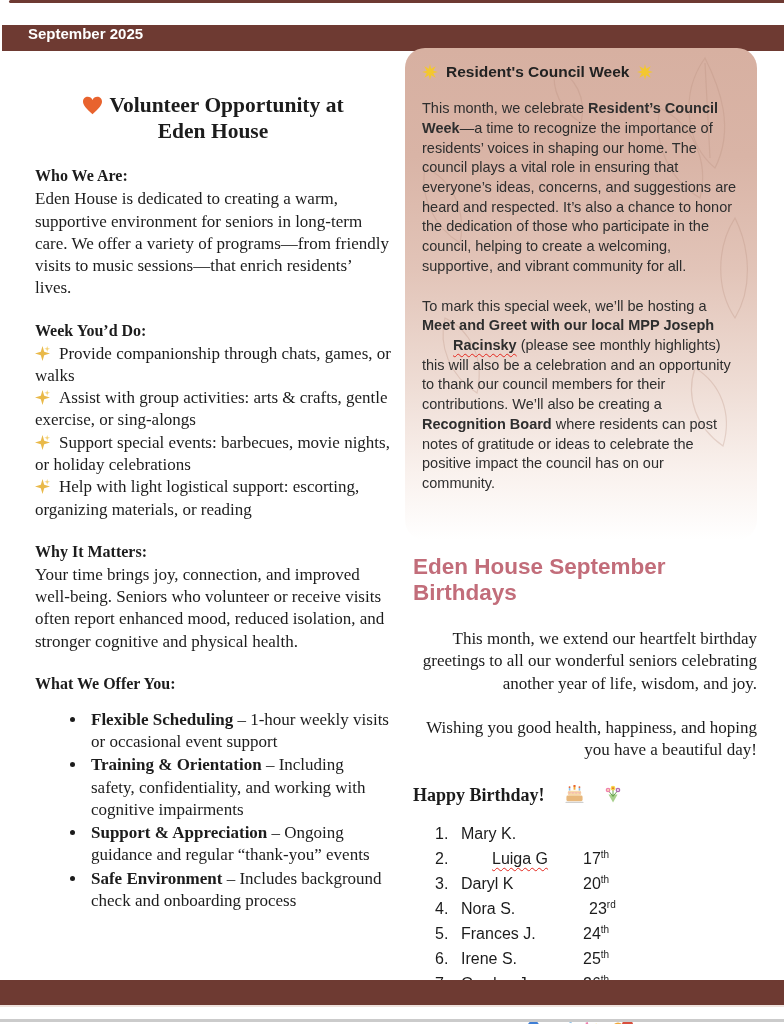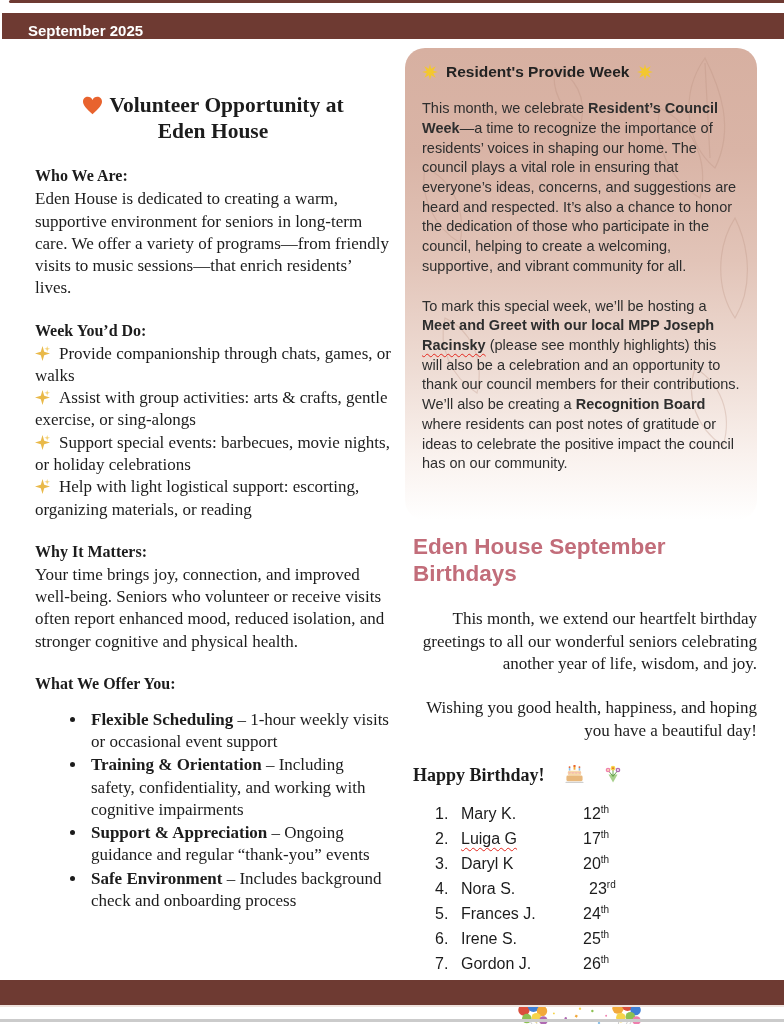--- a/index.html
+++ b/index.html
@@ -1,20 +1,20 @@
 <!DOCTYPE html>
 <html><head>
 <meta charset="utf-8">
 <style>
   * { margin:0; padding:0; box-sizing:border-box; }
   html,body { width:784px; height:1024px; background:#fff; overflow:hidden; }
   body { position:relative; font-family:"Liberation Serif","DejaVu Serif",serif; color:#1c1c1c; }
 
   .top-line { position:absolute; top:0; left:9px; right:0; height:3px; background:#6e3a32; border-radius:2px 0 0 2px; }
-  .header-bar { position:absolute; top:13px; left:2px; right:0; height:26px; background:#6e3a32; display:flex; align-items:flex-end; }
+  .header-bar { position:absolute; top:25px; left:2px; right:0; height:26px; background:#6e3a32; display:flex; align-items:flex-start; }
   .header-bar .date { font-family:"Liberation Sans","DejaVu Sans",sans-serif; font-weight:bold; color:#fff; font-size:15px; padding-left:26px; }
 
   
   .left-col { position:absolute; left:35px; top:92px; width:356px; font-size:17px; line-height:1.31; }
   .nl-title { text-align:center; font-weight:bold; font-size:21.5px; line-height:1.22; margin-bottom:22px; }
   .heart { display:inline-block; vertical-align:-3px; margin-right:6px; }
   .sec { margin-bottom:21px; }
   .sec h3 { font-size:16px; font-weight:bold; margin-bottom:1px; }
   .task { margin:0; }
   .sparkle { display:inline-block; vertical-align:-2px; margin-right:9px; }
@@ -22,21 +22,21 @@
   ul.offer li { margin-bottom:1px; padding-left:4px; }
 
   
   .right-col { position:absolute; left:405px; top:48px; width:352px; }
   .council-box { position:relative; border-radius:20px; padding:13px 17px 26px 17px; overflow:hidden;
      background:linear-gradient(180deg,#d7b0a1 0%,#d9b4a6 22%,#e2c4b8 45%,#eedcd4 68%,#f9f1ed 86%,rgba(255,255,255,0) 100%); }
   .council-box .leaves { position:absolute; inset:0; opacity:.28; pointer-events:none; }
   .council-box .inner { position:relative; font-family:"Liberation Sans","DejaVu Sans",sans-serif; font-size:14.5px; line-height:1.36; color:#2e2e2e; }
   .council-title { font-weight:bold; font-size:15.5px; color:#222; margin-bottom:17px; display:flex; align-items:center; gap:8px; }
   .council-p { margin-bottom:20px; }
-  .wavy { text-decoration:underline; text-decoration-style:wavy; text-decoration-color:#e3261d; text-decoration-thickness:1px; text-underline-offset:3px; }
+  .wavy { text-decoration:underline; text-decoration-style:wavy; text-decoration-color:#e3261d; text-decoration-thickness:1px; text-underline-offset:3px;margin-left:31px; }
 
   .bd-heading { font-family:"Liberation Sans","DejaVu Sans",sans-serif; font-weight:bold; font-size:22.5px; line-height:1.18; color:#c26d7a; width:300px; margin:14px 0 0 8px; }
   .bd-p { font-size:17px; line-height:1.33; margin:21px 0 0 3px;text-align:right; }
   .bd-list-heading { font-size:18px; font-weight:bold; margin:23px 0 0 8px; display:flex; align-items:flex-start; gap:20px; }
   .bd-table { font-family:"Liberation Sans","DejaVu Sans",sans-serif; font-size:16px; margin:15px 0 0 30px; }
   .bd-row { display:grid; grid-template-columns:26px 122px auto; line-height:25px; }
   .bd-row sup { font-size:10px; line-height:0; }
   .penguins { margin:16px 0 0 102px; width:146px; border-bottom:2px solid #dcdcdc; padding-bottom:2px; }
 
   
@@ -113,21 +113,21 @@
         <path d="M40 270 C65 282 80 310 72 345 C45 328 33 298 40 270 Z"></path>
         <path d="M290 320 C315 335 328 365 318 398 C292 380 280 350 290 320 Z"></path>
         <path d="M150 20 C170 28 182 50 176 75 C156 62 146 42 150 20 Z"></path>
       </g>
     </svg>
     <div class="inner">
       <div class="council-title">
         <svg width="16" height="16" viewBox="0 0 16 16">
             <path d="M8 0 L9.2 4.8 L13.7 2.3 L11.2 6.8 L16 8 L11.2 9.2 L13.7 13.7 L9.2 11.2 L8 16 L6.8 11.2 L2.3 13.7 L4.8 9.2 L0 8 L4.8 6.8 L2.3 2.3 L6.8 4.8 Z" fill="#f3c72f"></path>
           </svg>
-        <span>Resident's Provide Week</span>
+        <span>Resident's Council Week</span>
         <svg width="16" height="16" viewBox="0 0 16 16">
             <path d="M8 0 L9.2 4.8 L13.7 2.3 L11.2 6.8 L16 8 L11.2 9.2 L13.7 13.7 L9.2 11.2 L8 16 L6.8 11.2 L2.3 13.7 L4.8 9.2 L0 8 L4.8 6.8 L2.3 2.3 L6.8 4.8 Z" fill="#f3c72f"></path>
           </svg>
       </div>
       <p class="council-p"><span>This month, we celebrate </span><b>Resident’s Council Week</b><span>—a time to recognize the importance of residents’ voices in shaping our home. The council plays a vital role in ensuring that everyone’s ideas, concerns, and suggestions are heard and respected. It’s also a chance to honor the dedication of those who participate in the council, helping to create a welcoming, supportive, and vibrant community for all.</span></p>
       <p class="council-p"><span>To mark this special week, we’ll be hosting a </span><b>Meet and Greet with our local MPP Joseph </b><b class="wavy">Racinsky</b><span> (please see monthly highlights) this will also be a celebration and an opportunity to thank our council members for their contributions. We’ll also be creating a </span><b>Recognition Board</b><span> where residents can post notes of gratitude or ideas to celebrate the positive impact the council has on our community.</span></p>
     </div>
   </div>
 
   <h2 class="bd-heading">Eden House September Birthdays</h2>
@@ -162,21 +162,20 @@
       <circle cx="4.5" cy="5" r="1" fill="#fff3b0"></circle>
         <circle cx="10" cy="3" r="1" fill="#e8632e"></circle>
         <circle cx="15.5" cy="5" r="1" fill="#fff"></circle>
     </svg>
   </div>
 
   <div class="bd-table">
     <div class="bd-row">
         <span>1.</span>
         <span>Mary K.</span>
-        <span><span>12</span><sup>th</sup></span>
       </div>
     <div class="bd-row">
         <span>2.</span>
         <span class="wavy">Luiga G</span>
         <span><span>17</span><sup>th</sup></span>
       </div>
     <div class="bd-row">
         <span>3.</span>
         <span>Daryl K</span>
         <span><span>20</span><sup>th</sup></span>

